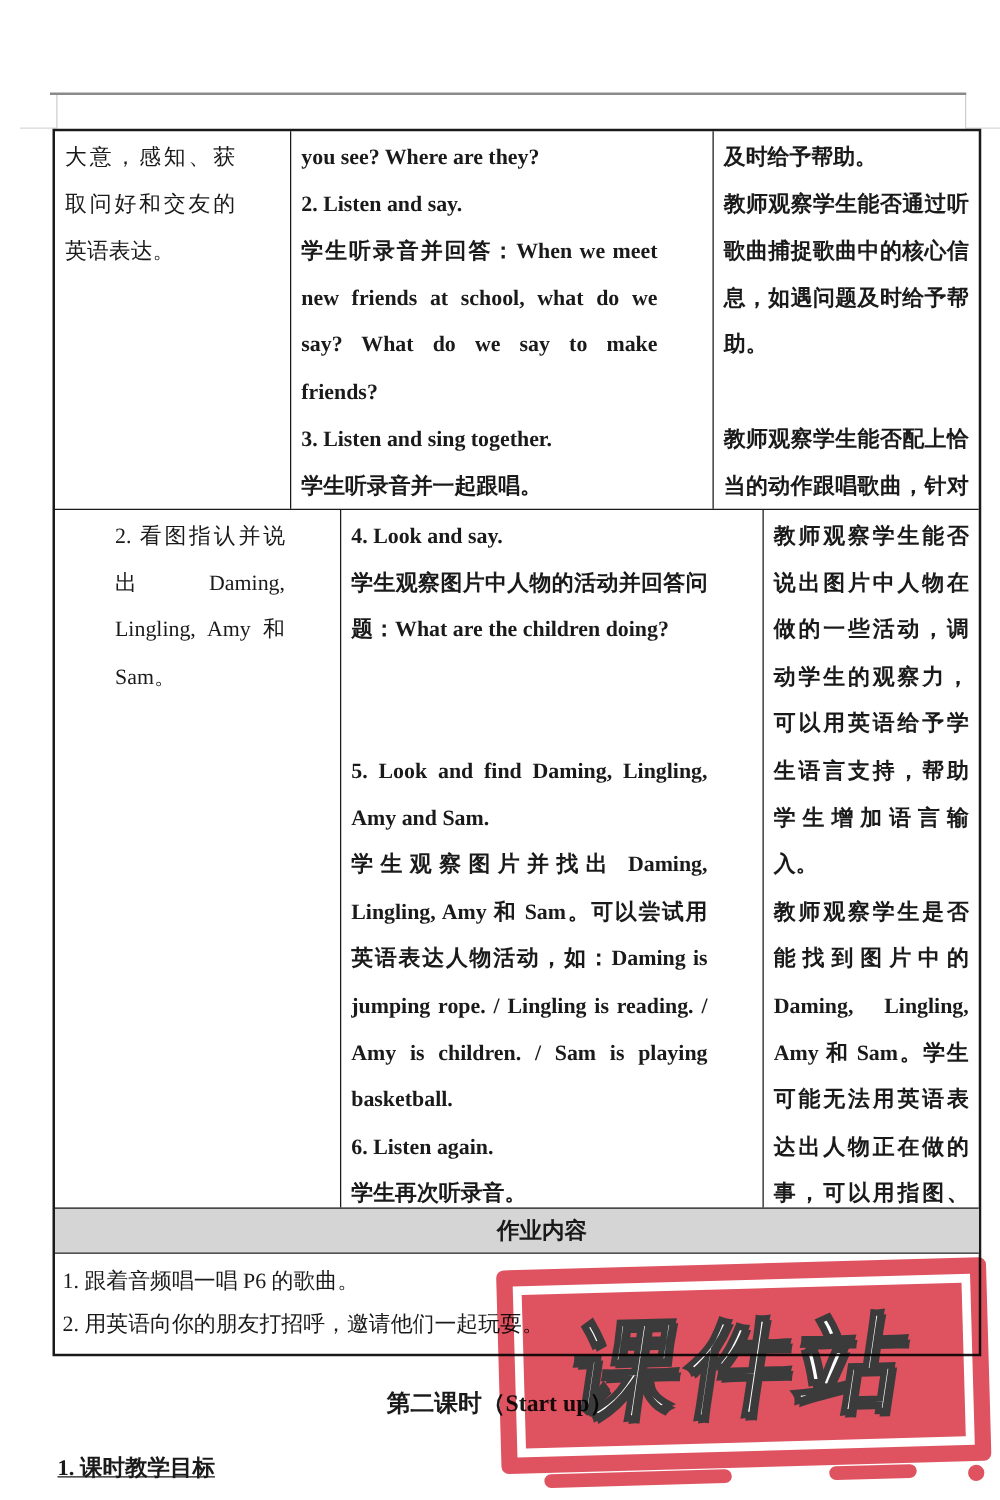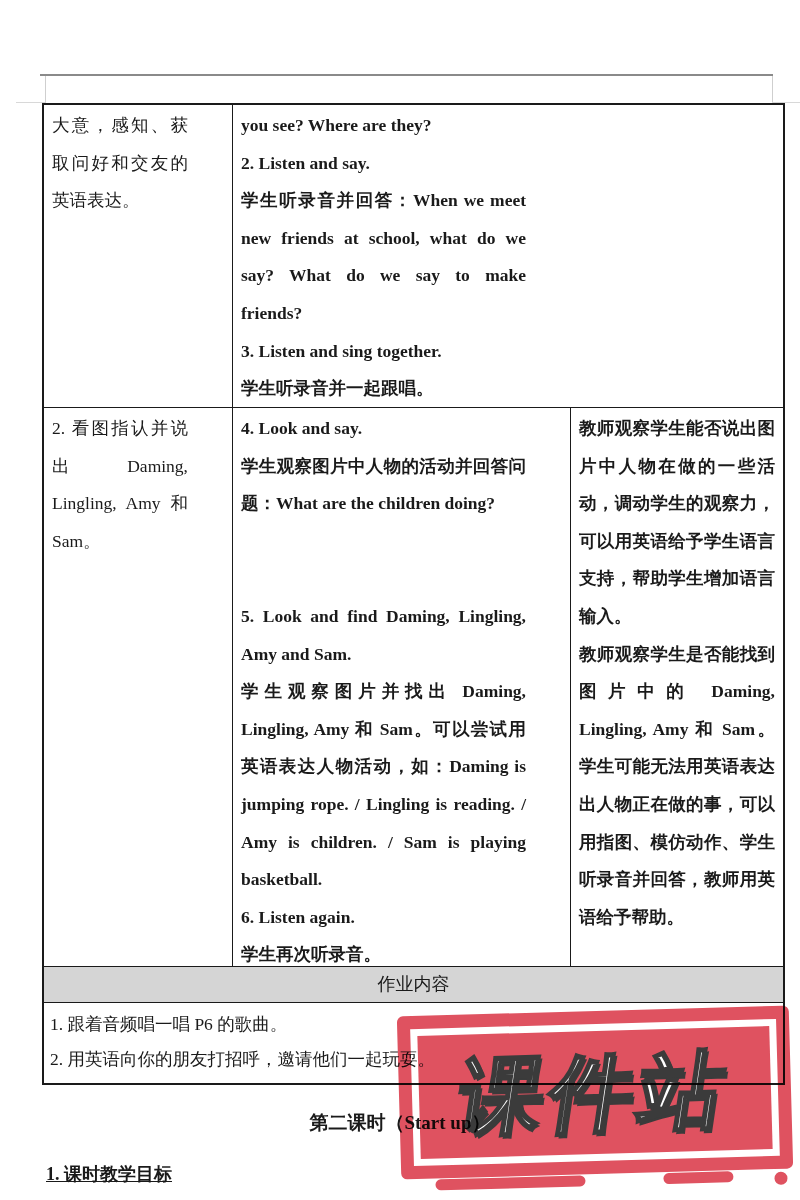--- a/index.html
+++ b/index.html
@@ -7,29 +7,29 @@
         font-family:"Liberation Serif","DejaVu Serif",serif;color:#1a1a1a;}
 
   
   .rule-top{position:absolute;left:40px;top:74px;width:733px;height:2px;background:#8a8a8a;}
   .edge-v{position:absolute;top:76px;width:1px;height:27px;background:#cfcfcf;}
   .edge-h{position:absolute;top:102px;height:1px;background:#d8d8d8;}
 
   
   .tbl{position:absolute;left:42px;top:103px;width:743px;border:2px solid #1a1a1a;box-sizing:border-box;}
   .trow{display:grid;grid-template-columns:152px 302px 1fr;box-sizing:border-box;gap:36px;}
-  .trow + .trow, .hrow, .hwrow{border-top:1.5px solid #1a1a1a;}
+  .trow + .trow, .hrow, .hwrow{border-top:1.5px solid #1a1a1a;padding-left:40px;}
   .r1{height:302px;}
   .r2{height:559px;}
   .cell{padding:2px 8px 0 8px;box-sizing:border-box;overflow:hidden;
         font-size:17.5px;line-height:37.6px;}
   .cell + .cell{border-left:1.5px solid #1a1a1a;font-weight:bold;}
   .cell p{margin:0;min-height:37.6px;text-align:justify;text-justify:inter-ideograph;}
   .hrow{height:36px;line-height:35px;background:#d5d5d5;text-align:center;
-        font-weight:normal;font-size:18px;box-sizing:border-box;}
+        font-weight:bold;font-size:18px;box-sizing:border-box;}
   .hwrow{padding:4px 6px 6px 6px;font-size:17.5px;line-height:35px;box-sizing:border-box;}
   .hwrow p{margin:0;}
 
   
   .section-title{position:absolute;left:0;top:1110px;width:800px;text-align:center;
                  font-weight:bold;font-size:19px;}
   .subheading{position:absolute;left:46px;top:1162px;font-weight:bold;font-size:18px;text-decoration:underline;}
 
   
   .stamp{position:absolute;left:399px;top:1011px;width:392px;height:163px;
@@ -64,20 +64,26 @@
       <div class="cell">
         <p>大意，感知、获取问好和交友的英语表达。</p>
       </div>
       <div class="cell">
         <p>you see? Where are they?</p>
         <p>2. Listen and say.</p>
         <p>学生听录音并回答：When we meet new friends at school, what do we say? What do we say to make friends?</p>
         <p>3. Listen and sing together.</p>
         <p>学生听录音并一起跟唱。</p>
       </div>
+      <div class="cell">
+        <p>及时给予帮助。</p>
+        <p>教师观察学生能否通过听歌曲捕捉歌曲中的核心信息，如遇问题及时给予帮助。</p>
+        <p></p>
+        <p>教师观察学生能否配上恰当的动作跟唱歌曲，针对学生唱歌遇到的难点给予帮助。</p>
+      </div>
     </div>
 
     <div class="trow r2">
       <div class="cell">
         <p>2. 看图指认并说出 Daming, Lingling, Amy 和 Sam。</p>
       </div>
       <div class="cell">
         <p>4. Look and say.</p>
         <p>学生观察图片中人物的活动并回答问题：What are the children doing?</p>
         <p></p>

